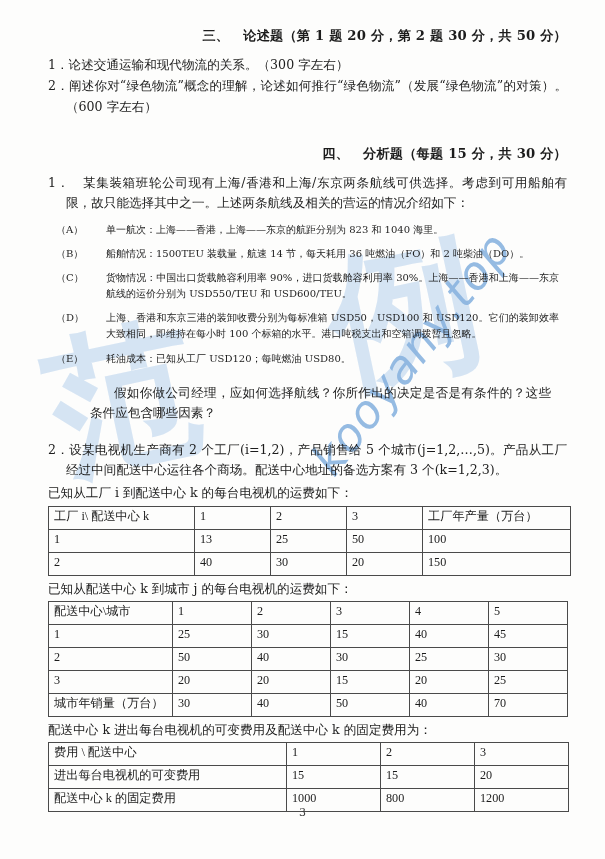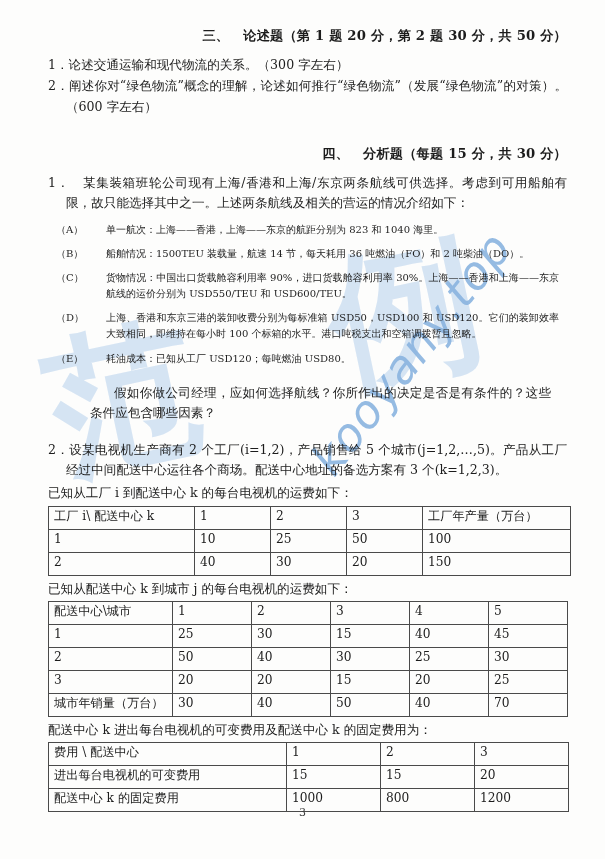--- a/index.html
+++ b/index.html
@@ -113,20 +113,21 @@
     margin: 3px 0 2px 0;
   }
 
   
   table.grid {
     width: 100%;
     border-collapse: collapse;
     font-size: 12.2px;
     margin: 0 0 2px 0;
     table-layout: fixed;
+    font-family: Liberation Serif, serif;
   }
   table.grid td {
     border: 1px solid #4a4a4a;
     padding: 2px 5px 3px 5px;
     height: 17px;
     line-height: 1.3;
     vertical-align: middle;
     background: transparent;
     white-space: nowrap;
     overflow: hidden;
@@ -224,21 +225,21 @@
       <tbody>
         <tr>
           <td>工厂 i\ 配送中心 k</td>
           <td>1</td>
           <td>2</td>
           <td>3</td>
           <td>工厂年产量（万台）</td>
         </tr>
         <tr>
           <td>1</td>
-          <td>10</td>
+          <td>13</td>
           <td>25</td>
           <td>50</td>
           <td>100</td>
         </tr>
         <tr>
           <td>2</td>
           <td>40</td>
           <td>30</td>
           <td>20</td>
           <td>150</td>

